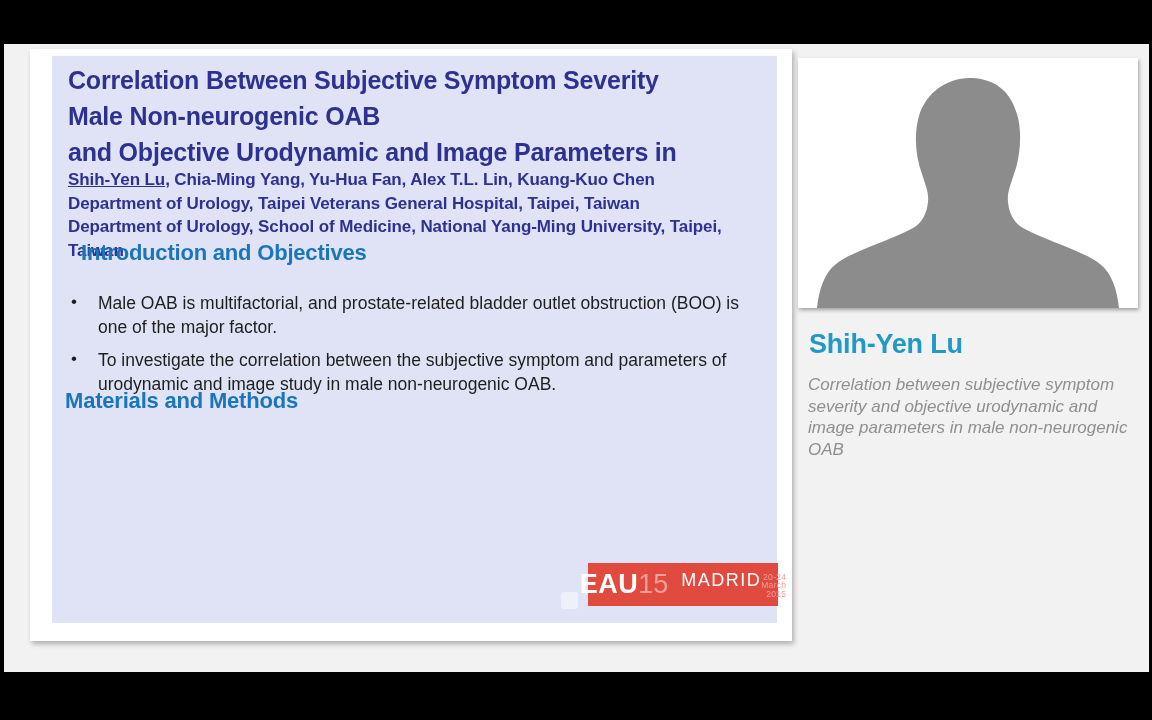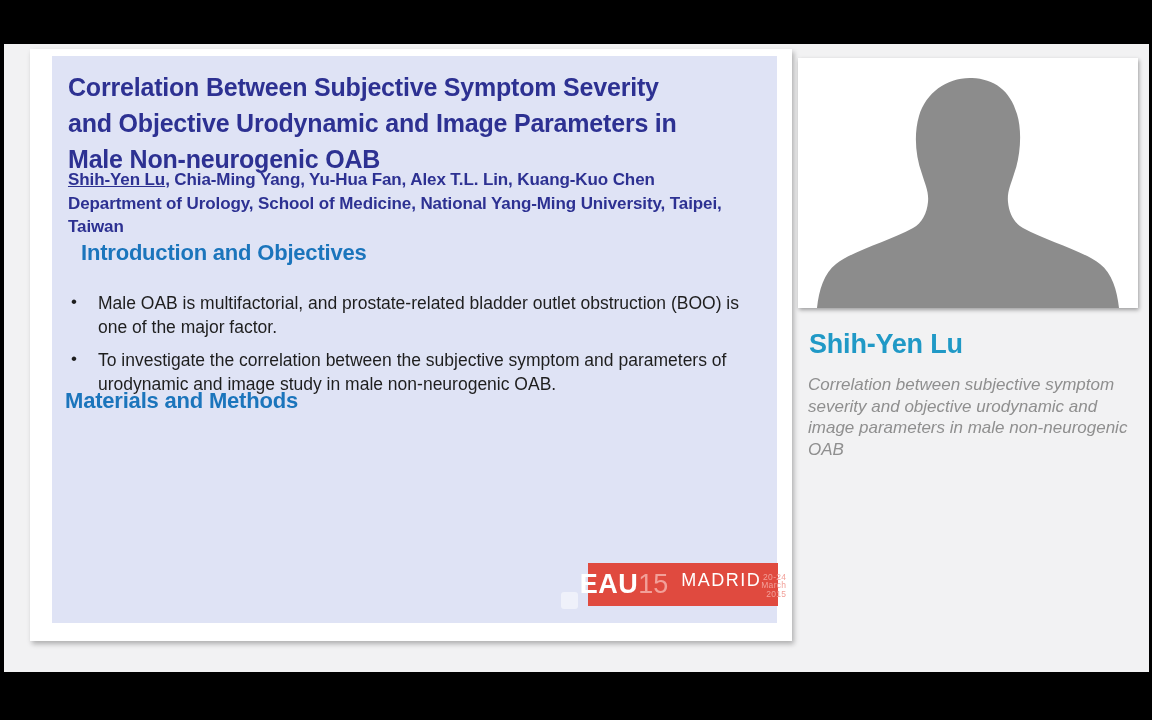--- a/index.html
+++ b/index.html
@@ -32,21 +32,21 @@
   .slide-card{
     position:absolute;left:26px;top:5px;width:762px;height:592px;
     background:#fff;
     box-shadow:2px 3px 5px rgba(0,0,0,0.28);
   }
   .slide-bg{
     position:absolute;left:22px;top:7px;width:725px;height:567px;
     background:var(--slide-bg);
   }
   .slide-title{
-    position:absolute;left:38px;top:20px;width:708px;
+    position:absolute;left:38px;top:13px;width:708px;
     font-size:25px;font-weight:bold;color:var(--title-navy);
     line-height:36px;letter-spacing:-0.2px;
   }
   .authors-block{
     position:absolute;left:38px;top:119px;width:712px;
     font-size:17px;font-weight:bold;color:var(--title-navy);
     line-height:23.5px;letter-spacing:-0.1px;
   }
   .author-lead{text-decoration:underline;}
   .section-heading{
@@ -103,26 +103,27 @@
 <div class="letterbox top"></div>
 <div class="letterbox bottom"></div>
 
 <div class="stage">
 
   <div class="slide-card">
     <div class="slide-bg"></div>
 
     <div class="slide-title">
       <div>Correlation Between Subjective Symptom Severity</div>
+      <div>Male Non-neurogenic OAB</div>
       <div>and Objective Urodynamic and Image Parameters in</div>
-      <div>Male Non-neurogenic OAB</div>
     </div>
 
     <div class="authors-block">
       <div><span class="author-lead">Shih-Yen Lu</span><span>, Chia-Ming Yang, Yu-Hua Fan, Alex T.L. Lin, Kuang-Kuo Chen</span></div>
+      <div>Department of Urology, Taipei Veterans General Hospital, Taipei, Taiwan</div>
       <div>Department of Urology, School of Medicine, National Yang-Ming University, Taipei, Taiwan</div>
     </div>
 
     <div class="section-heading heading-intro">Introduction and Objectives</div>
 
     <ul class="bullet-list">
       <li class="bullet-item">
         <span class="bullet-marker">•</span>
         <span>Male OAB is multifactorial, and prostate-related bladder outlet obstruction (BOO) is one of the major factor.</span>
       </li>

